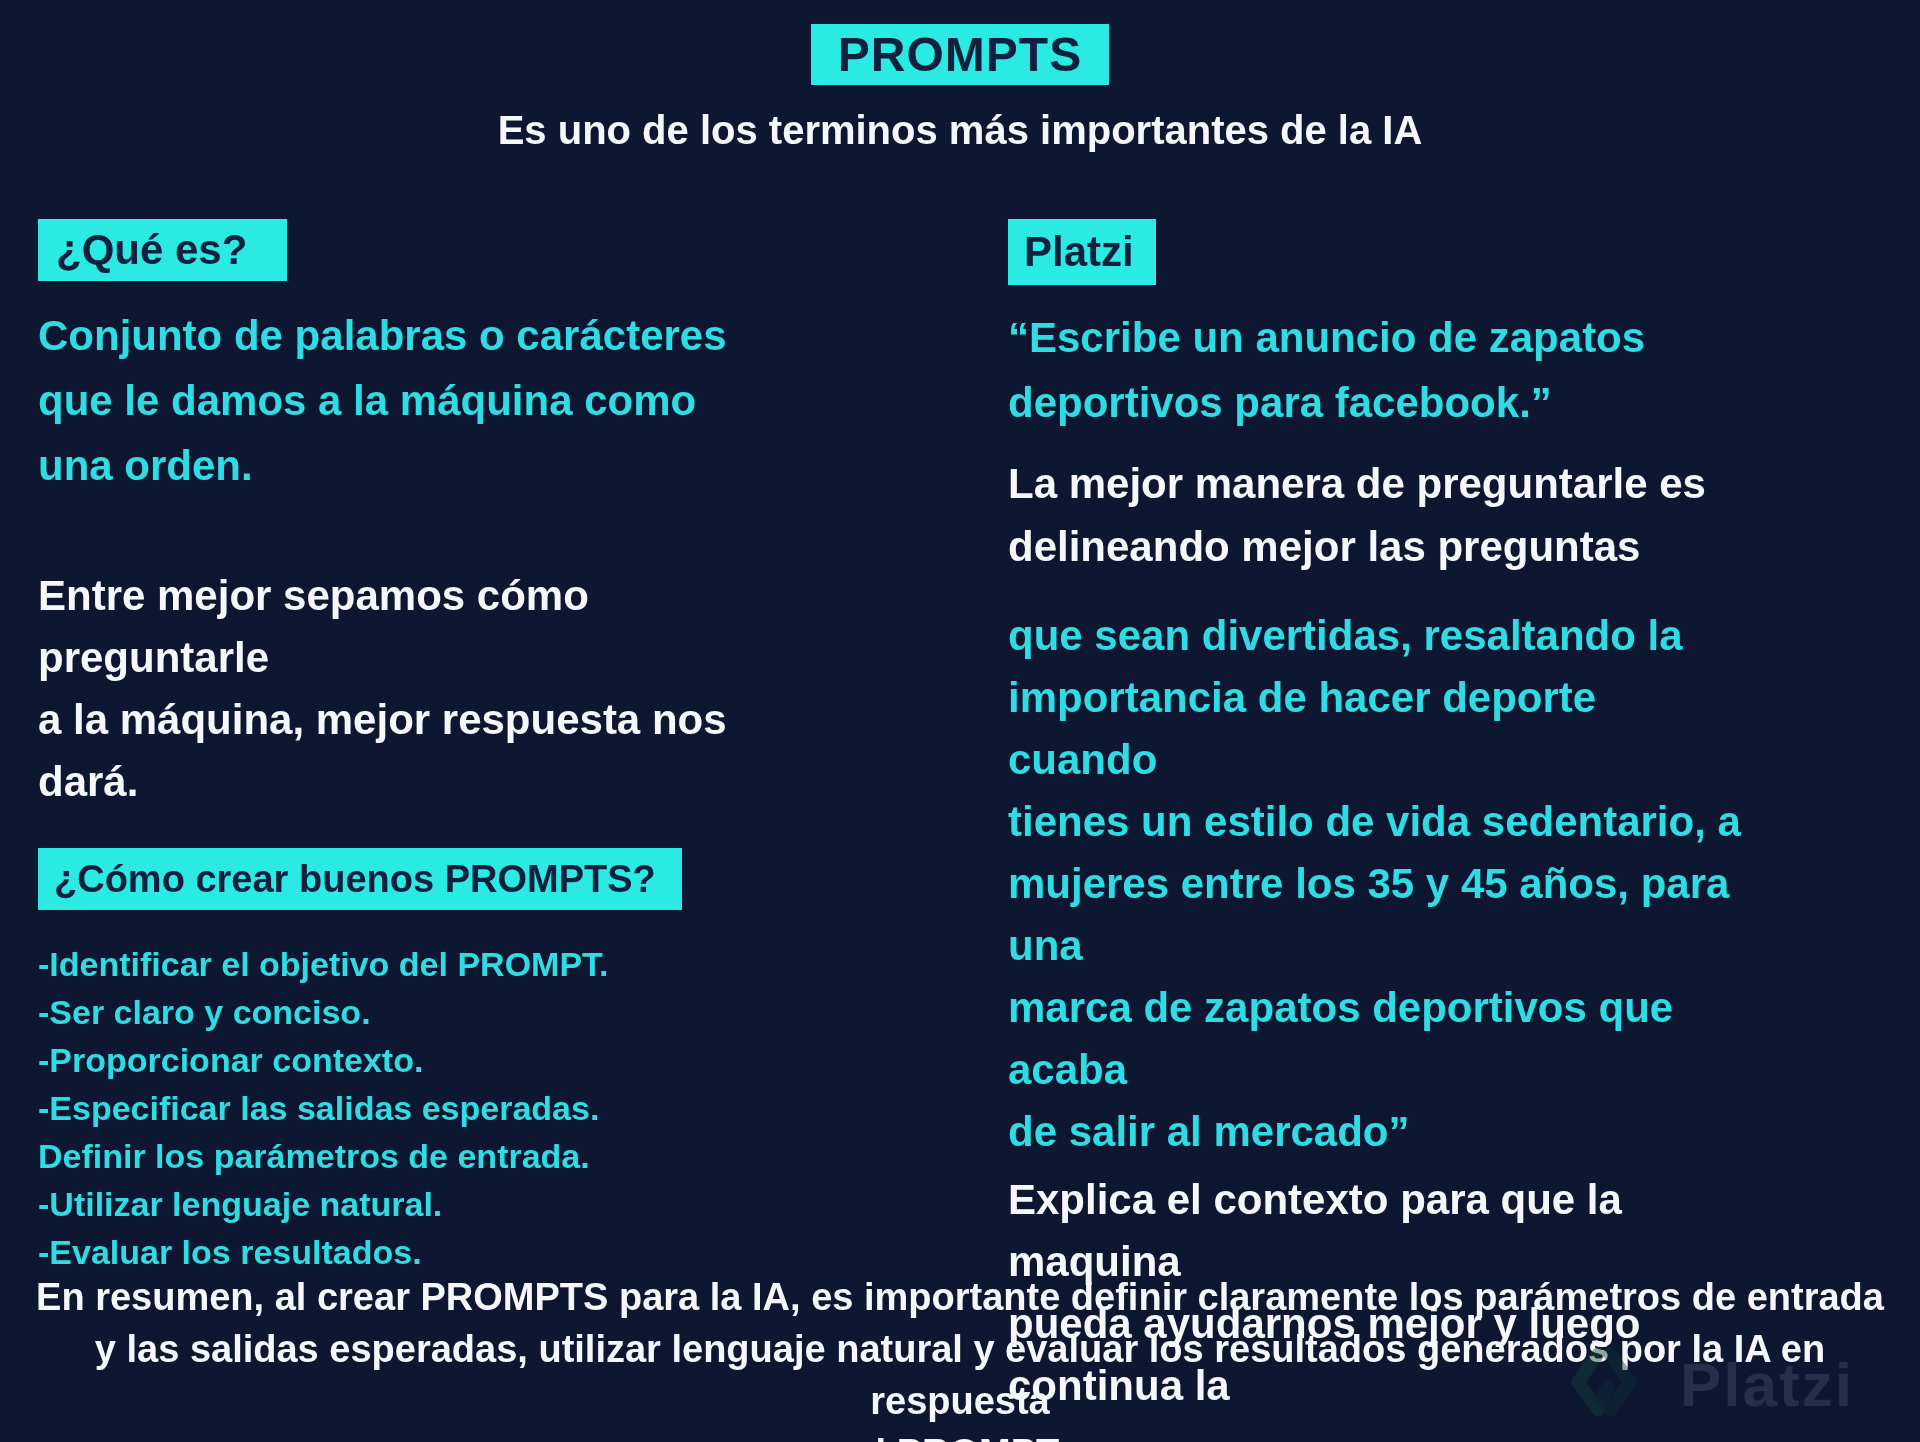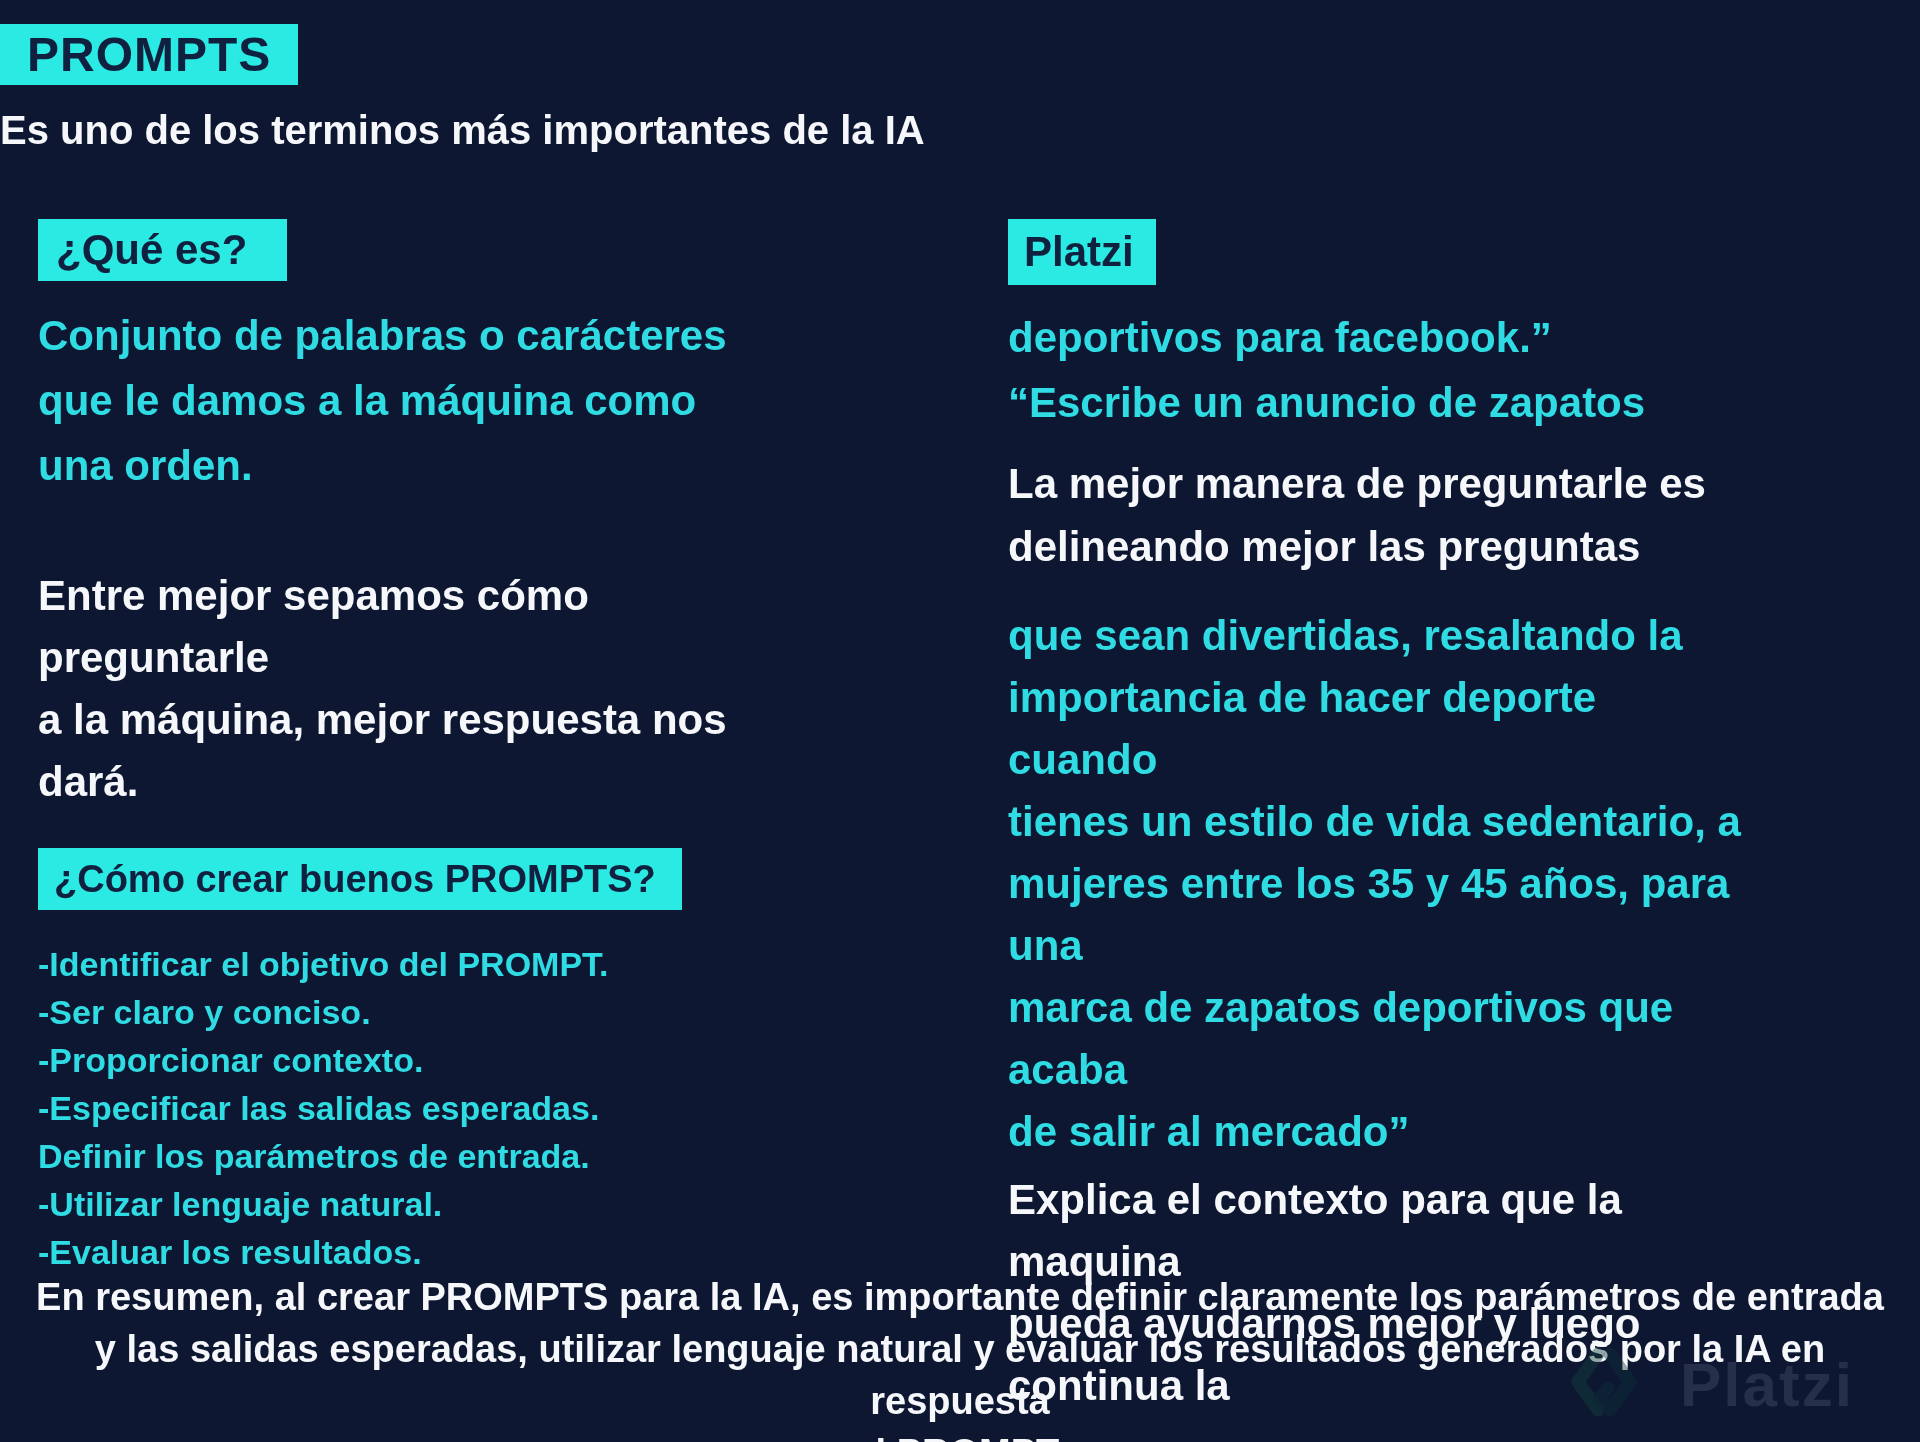--- a/index.html
+++ b/index.html
@@ -23,21 +23,21 @@
     white-space: nowrap;
   }
   .cyan { color: #30dce3; }
   .white { color: #f5f7fa; }
 
   
   .header {
     position: absolute;
     top: 0; left: 0;
     width: 100%;
-    text-align: left;
+    text-align: center;
   }
   .title-box {
     margin-top: 24px;
     font-size: 48px;
     line-height: 61px;
     padding: 0 27px;
     letter-spacing: 1px;
   }
   .subtitle {
     margin-top: 21px;
@@ -139,22 +139,22 @@
       <div>Definir los parámetros de entrada.</div>
       <div>-Utilizar lenguaje natural.</div>
       <div>-Evaluar los resultados.</div>
     </div>
   </div>
 
   <div class="col-right">
     <div class="hl h-box-3">Platzi</div>
 
     <div class="quote1-block cyan">
+      <div>“Escribe un anuncio de zapatos</div>
       <div>deportivos para facebook.”</div>
-      <div>“Escribe un anuncio de zapatos</div>
     </div>
 
     <div class="note1-block white">
       <div>La mejor manera de preguntarle es</div>
       <div>delineando mejor las preguntas</div>
     </div>
 
     <div class="quote2-block cyan">
       <div>que sean divertidas, resaltando la</div>
       <div>importancia de hacer deporte cuando</div>

